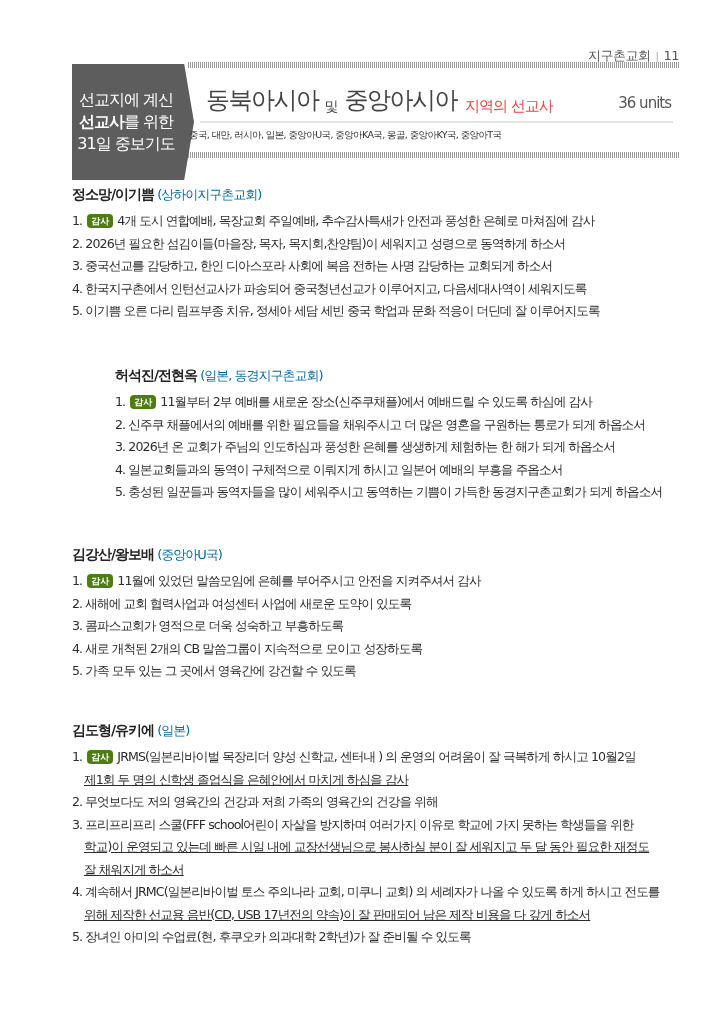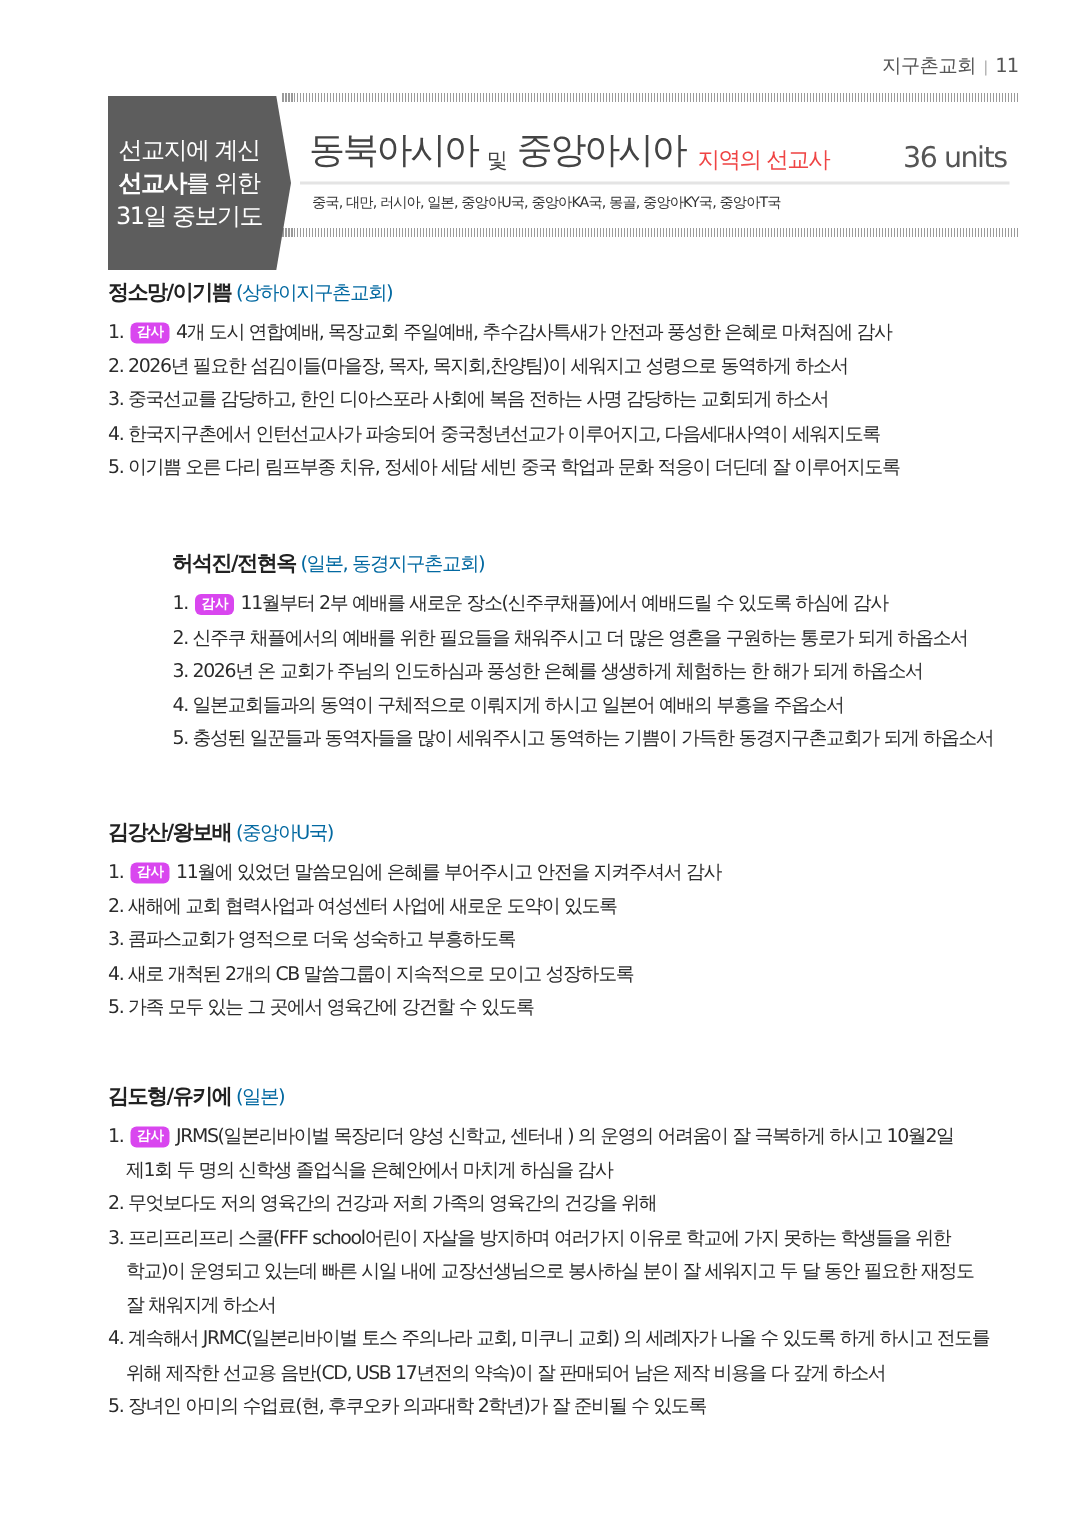--- a/index.html
+++ b/index.html
@@ -2,21 +2,21 @@
 <html><head>
   <meta charset="utf-8">
   <style>
     html, body { margin: 0; padding: 0; background: #ffffff; }
     body {
       width: 723px; height: 1024px; position: relative; overflow: hidden;
       font-family: "DejaVu Sans", "Liberation Sans", sans-serif;
       color: #2b2b2b;
     }
     .page-number {
-      position: absolute; right: 44px; top: 35px;
+      position: absolute; right: 44px; top: 47px;
       font-size: 13px; color: #555; letter-spacing: -0.5px;
     }
     .page-number .sep { color: #aaa; margin: 0 5px; font-size: 10px; }
     .hatch {
       position: absolute; left: 188px; right: 44px; height: 6px;
       background: repeating-linear-gradient(90deg, #9a9a9a 0 1px, #fff 1px 2px);
     }
     .hatch.top { top: 62px; }
     .hatch.bottom { top: 152px; }
     .header-tag {
@@ -33,36 +33,36 @@
     .header-tag .bold { font-weight: bold; }
     .title-row {
       position: absolute; left: 206px; top: 84px; right: 50px;
       display: flex; align-items: flex-end;
     }
     .title-main { font-size: 24px; color: #444; letter-spacing: -1.5px; }
     .title-conj { font-size: 14px; color: #444; margin: 0 6px; }
     .title-sub { font-size: 15px; color: #ef4444; margin-left: 8px; letter-spacing: -1px; }
     .units {
       position: absolute; right: 52px; top: 94px;
-      font-size: 19px; color: #555; letter-spacing: -1px;
+      font-size: 15px; color: #555; letter-spacing: -1px;
     }
     .title-divider {
       position: absolute; left: 200px; right: 50px; top: 121px; height: 2px; background: #e4e4e4;
     }
     .countries {
-      position: absolute; left: 208px; top: 129px;
+      position: absolute; left: 189px; top: 129px;
       font-size: 9.5px; color: #333; letter-spacing: -0.6px;
     }
     .section { position: absolute; left: 72px; right: 40px; }
     .section-title { font-size: 14px; font-weight: bold; color: #222; letter-spacing: -1px; margin-bottom: 6px; }
     .section-title .loc { font-weight: normal; font-size: 13px; color: #0369a1; }
     .item { font-size: 12.6px; line-height: 22.5px; color: #2b2b2b; letter-spacing: -0.9px; white-space: nowrap; }
-    .item .cont { padding-left: 12px; display: block; }
+    .item .cont { padding-left: 12px; display: block; text-decoration: underline; }
     .badge {
-      display: inline-block; background: #d946ef; color: #fff; font-size: 9px; font-weight: bold;
+      display: inline-block; background: #4d7c0f; color: #fff; font-size: 9px; font-weight: bold;
       border-radius: 4px; padding: 0 4px; line-height: 14px; margin: 0 4px 0 2px; vertical-align: 1px;
       letter-spacing: 0;
     }
   </style>
 </head>
 <body>
 
 <div class="page-number">
   <span>지구촌교회</span><span class="sep">|</span><span>11</span>
 </div>

